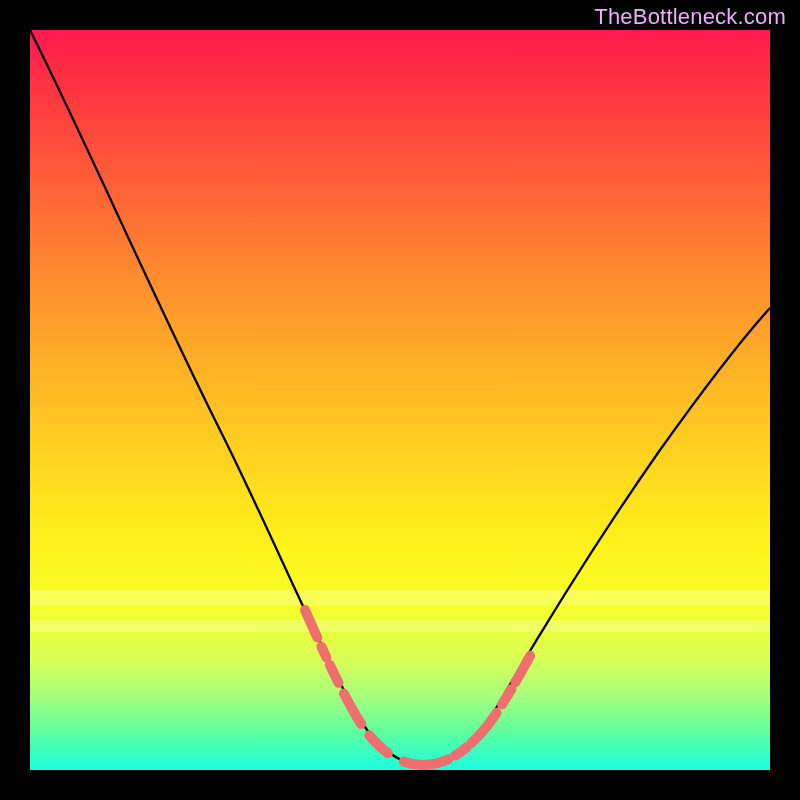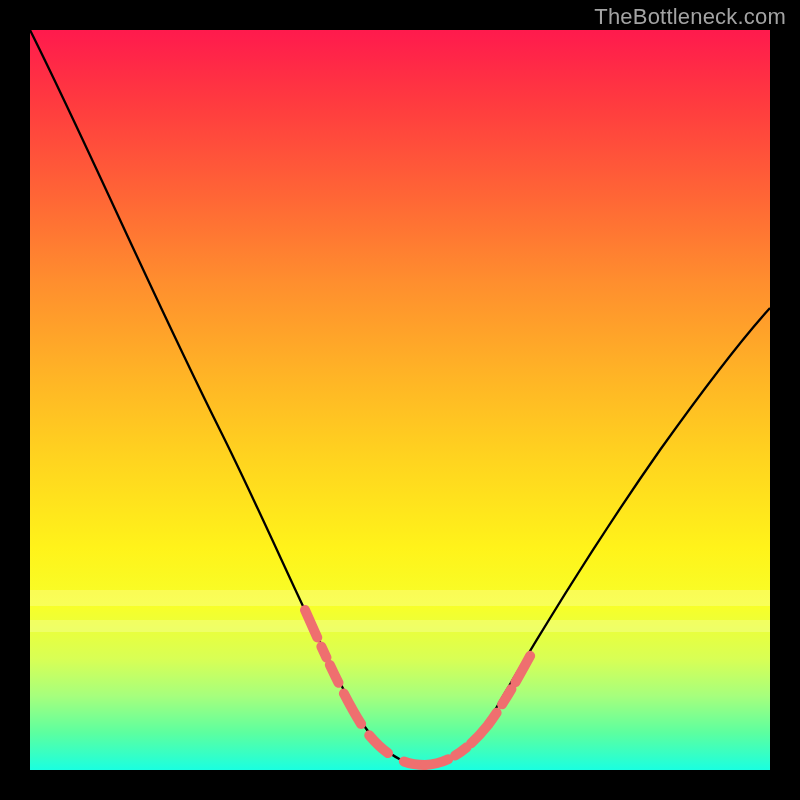--- a/index.html
+++ b/index.html
@@ -67,21 +67,21 @@
     fill: none;
     stroke: #ef6f6f;
     stroke-width: 10;
     stroke-linecap: round;
     stroke-dasharray: 24 8 14 6 40 10 18 8 30 500;
   }
   .watermark {
     position: absolute;
     top: 4px;
     right: 14px;
-    color: #a3a3a3;
+    color: #f0abfc;
     font-size: 22px;
     letter-spacing: 0.2px;
   }
 </style>
 </head>
 <body>
 
 <div class="stage">
 
   <div class="plot">

